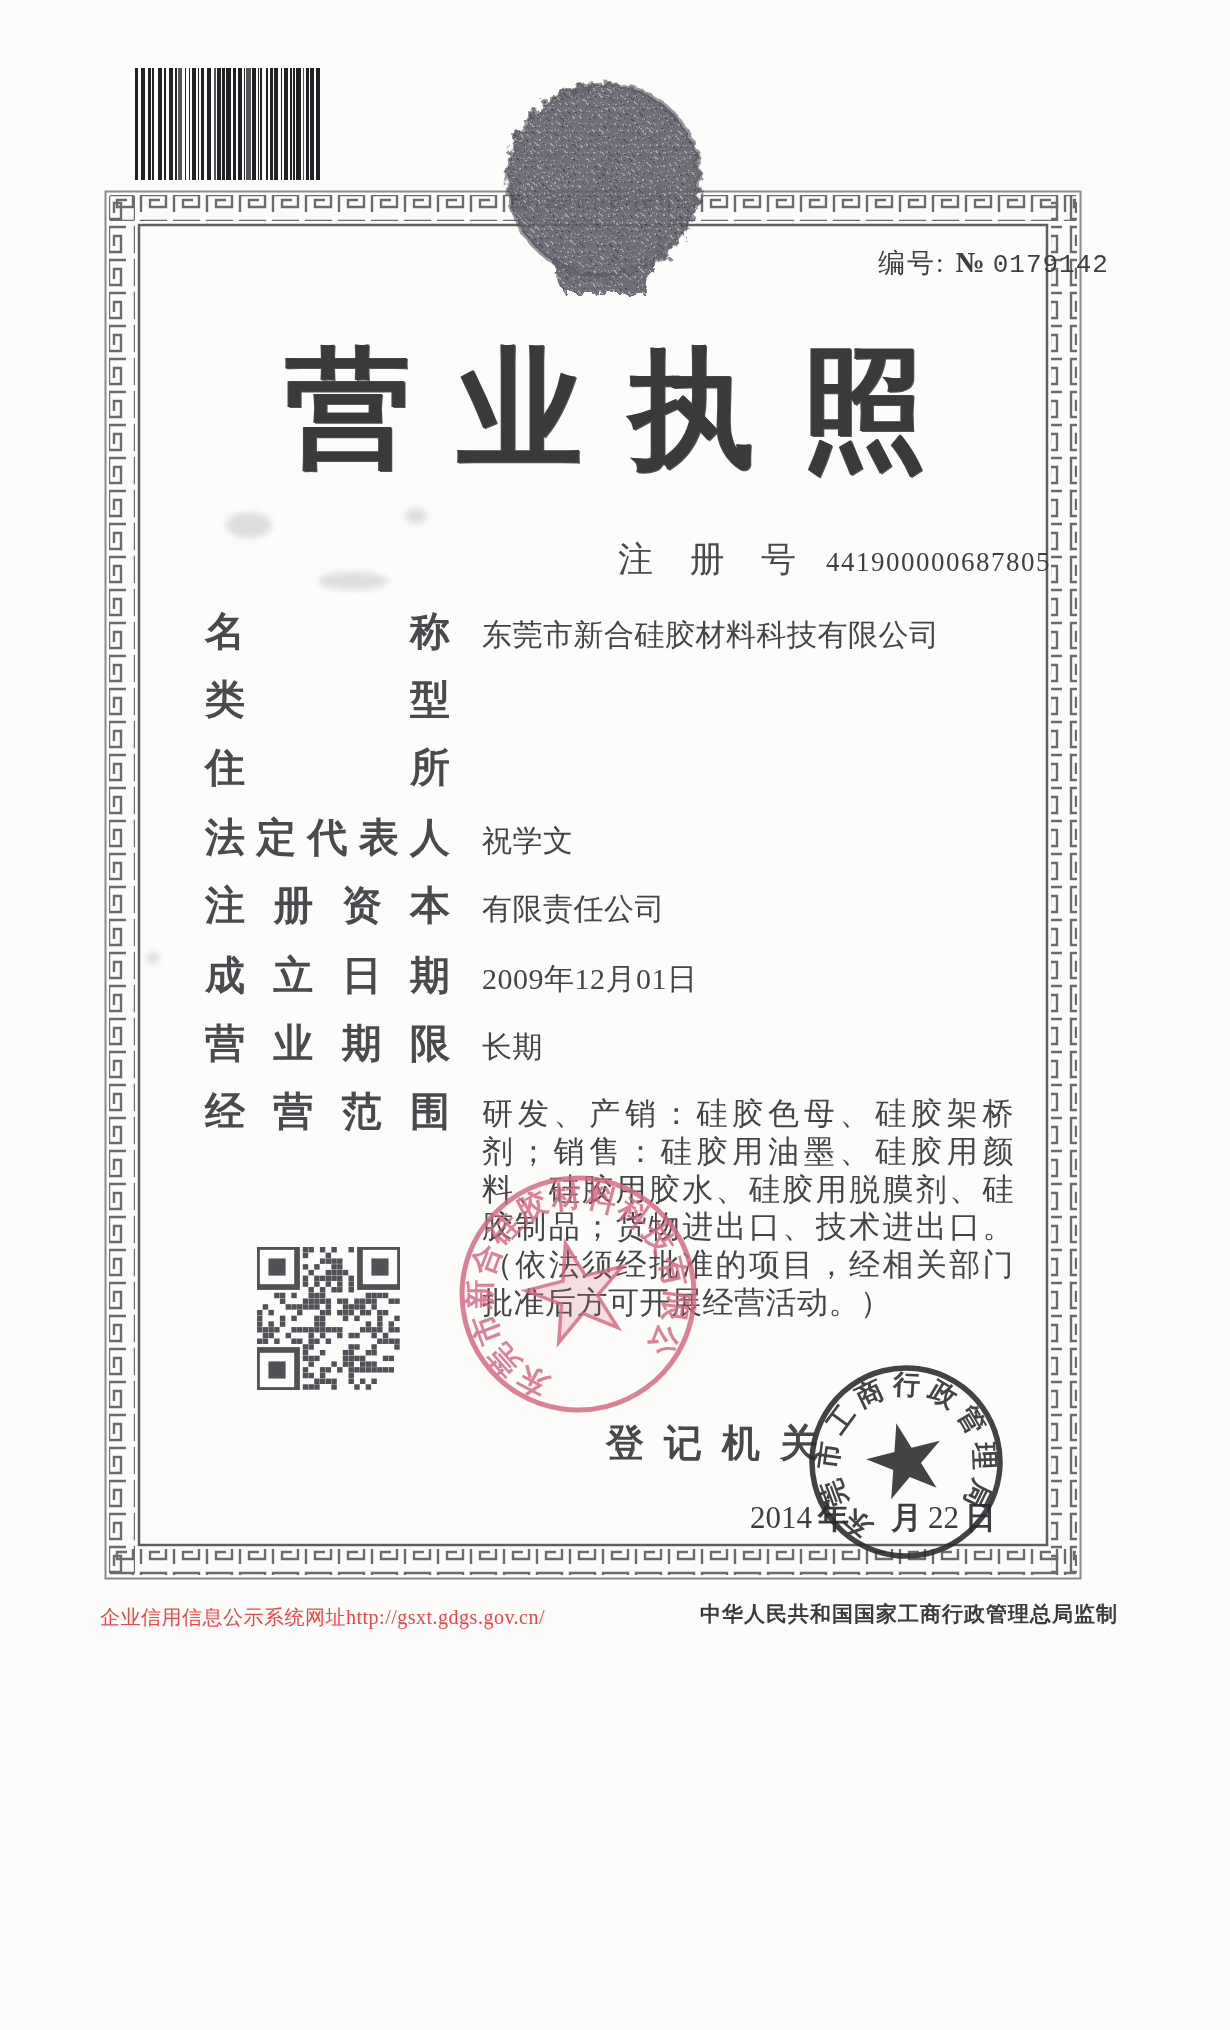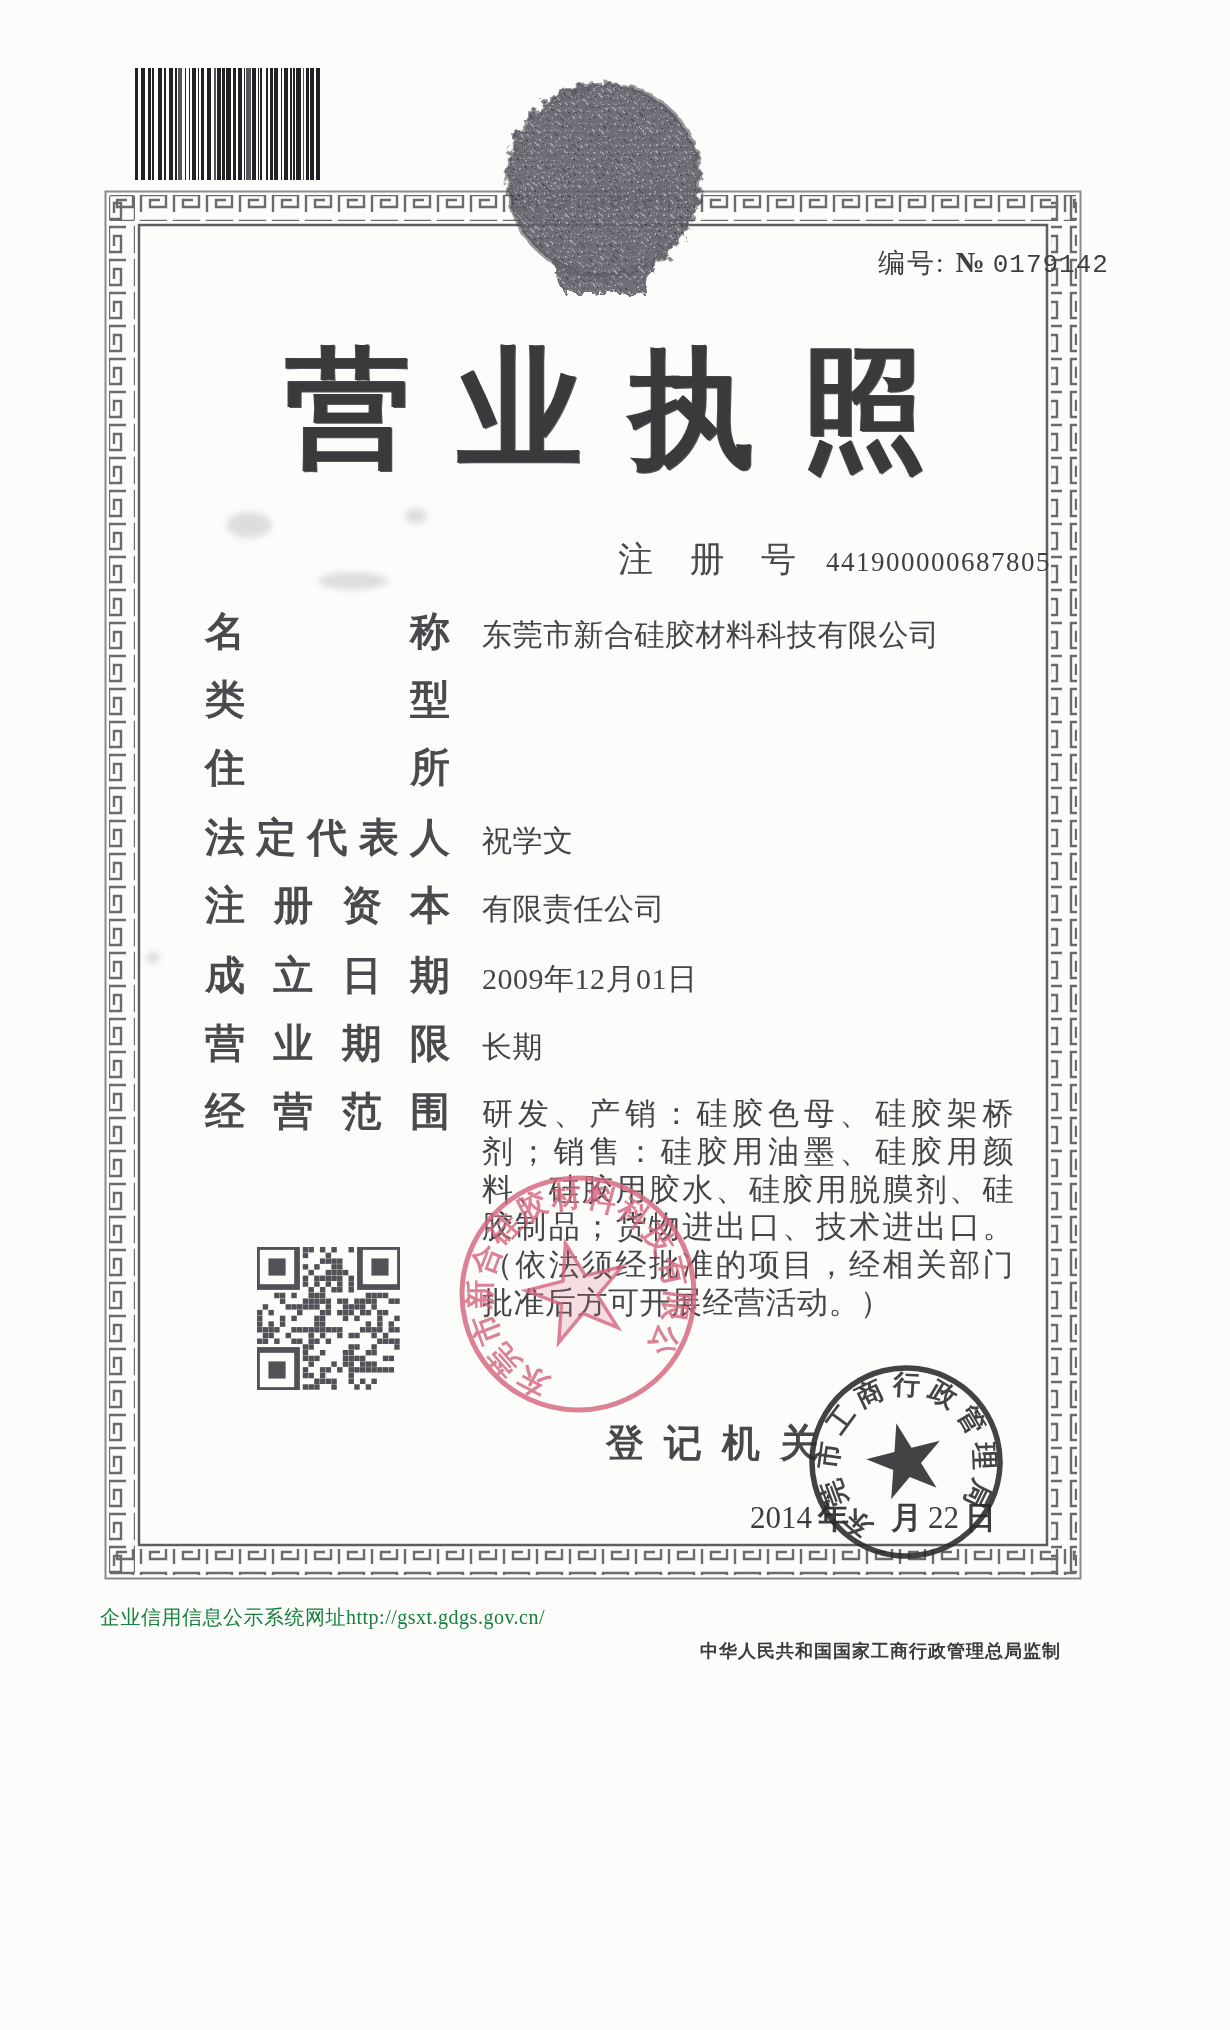--- a/index.html
+++ b/index.html
@@ -59,22 +59,22 @@
   
   .registrar-line{
     left:606px;top:1418px;z-index:4;width:212px;font-size:38px;font-weight:600;
     color:#48484c;display:flex;justify-content:space-between;
   }
   
   .date-line{left:750px;top:1490px;z-index:4;font-size:31px;color:#3d3d41;display:flex;align-items:baseline;white-space:nowrap;margin-top:7px;}
   .date-line .tok{margin-right:6px;}
   .date-line .gap{display:inline-block;width:36px;}
   
-  .footer-left{left:100px;top:1604px;z-index:4;font-size:20px;color:#15803d;letter-spacing:0.5px;}
-  .footer-right{left:700px;top:1639px;z-index:4;font-size:18px;font-weight:600;color:#3b3b3f;letter-spacing:1px;}
+  .footer-left{left:100px;top:1604px;z-index:4;font-size:20px;color:#ef4444;letter-spacing:0.5px;}
+  .footer-right{left:700px;top:1600px;z-index:4;font-size:21px;font-weight:600;color:#3b3b3f;letter-spacing:1px;}
 </style>
 </head>
 <body>
 
 <svg id="barcode" class="abs" width="190" height="114" viewBox="0 0 190 114">
     <rect x="0" y="0" width="3" height="112" fill="#222226"></rect>
     <rect x="6" y="0" width="4" height="112" fill="#222226"></rect>
     <rect x="13" y="0" width="3" height="112" fill="#222226"></rect>
     <rect x="17" y="0" width="2" height="112" fill="#222226"></rect>
     <rect x="23" y="0" width="4" height="112" fill="#222226"></rect>

